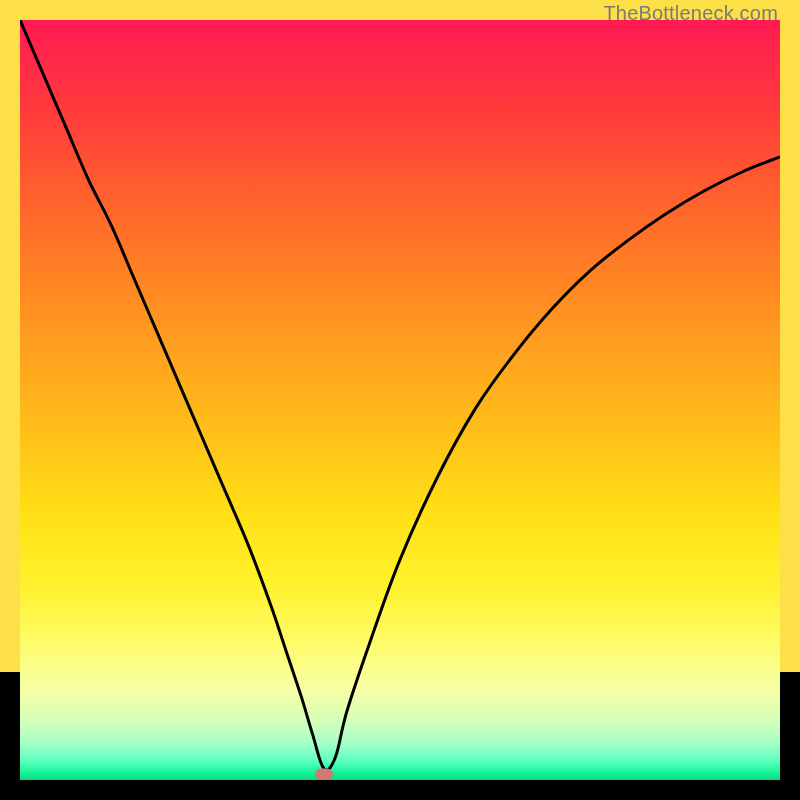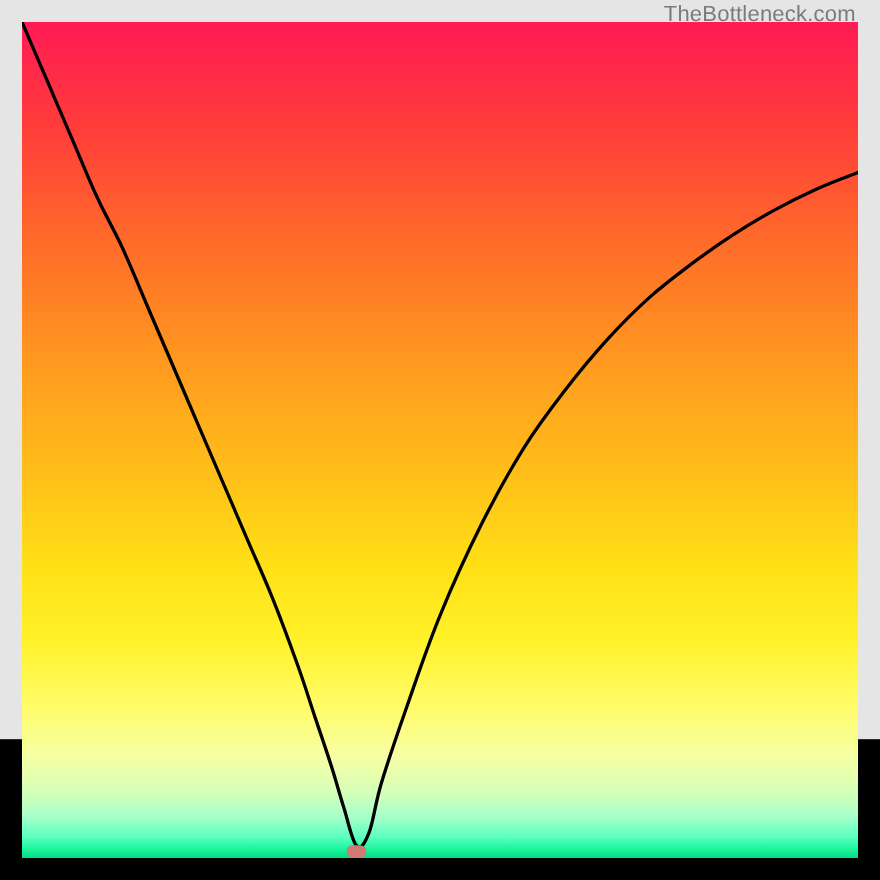--- a/index.html
+++ b/index.html
@@ -8,21 +8,21 @@
     width: 800px;
     height: 800px;
     overflow: hidden;
     background: #000;
     font-family: Arial, Helvetica, sans-serif;
   }
   .frame {
     position: relative;
     width: 800px;
     height: 672px;
-    background: #e5e5e5;
+    background: #fde047;
   }
   .plot-area {
     position: absolute;
     left: 20px;
     top: 20px;
     width: 760px;
     height: 760px;
     background: linear-gradient(to bottom,
       #ff1a54 0%,
       #ff3b3b 12%,

